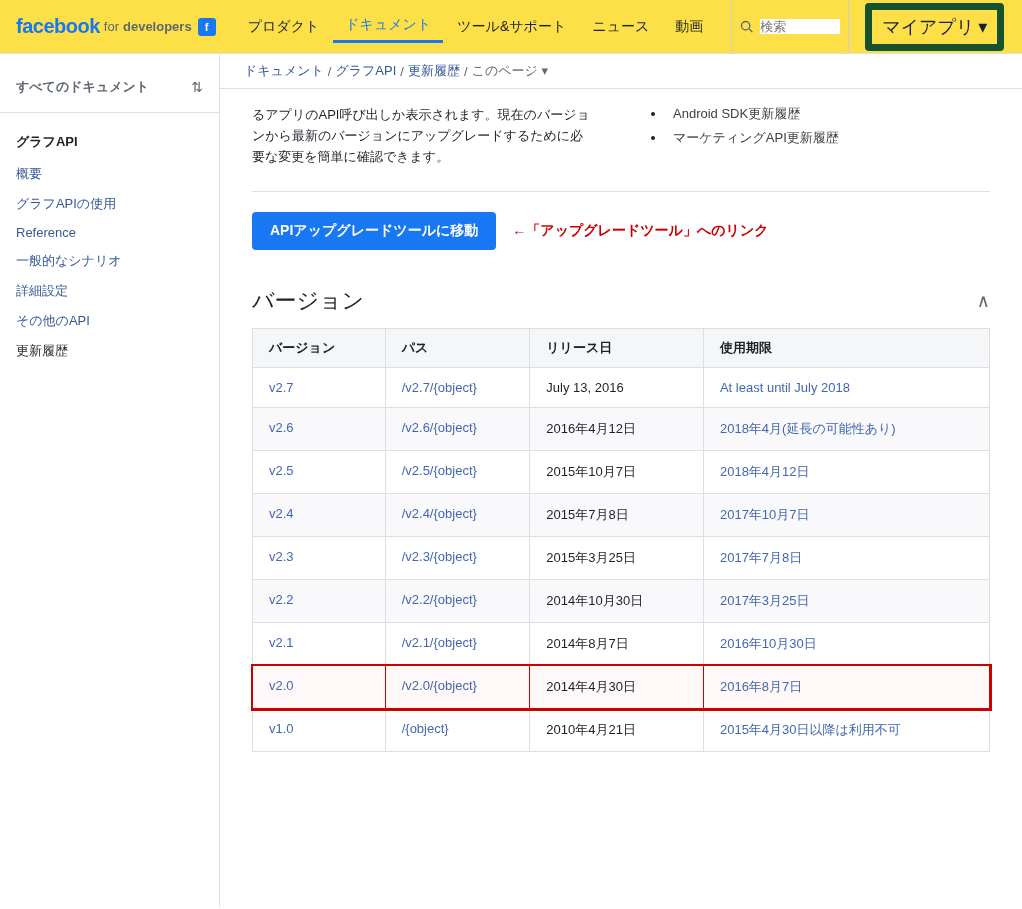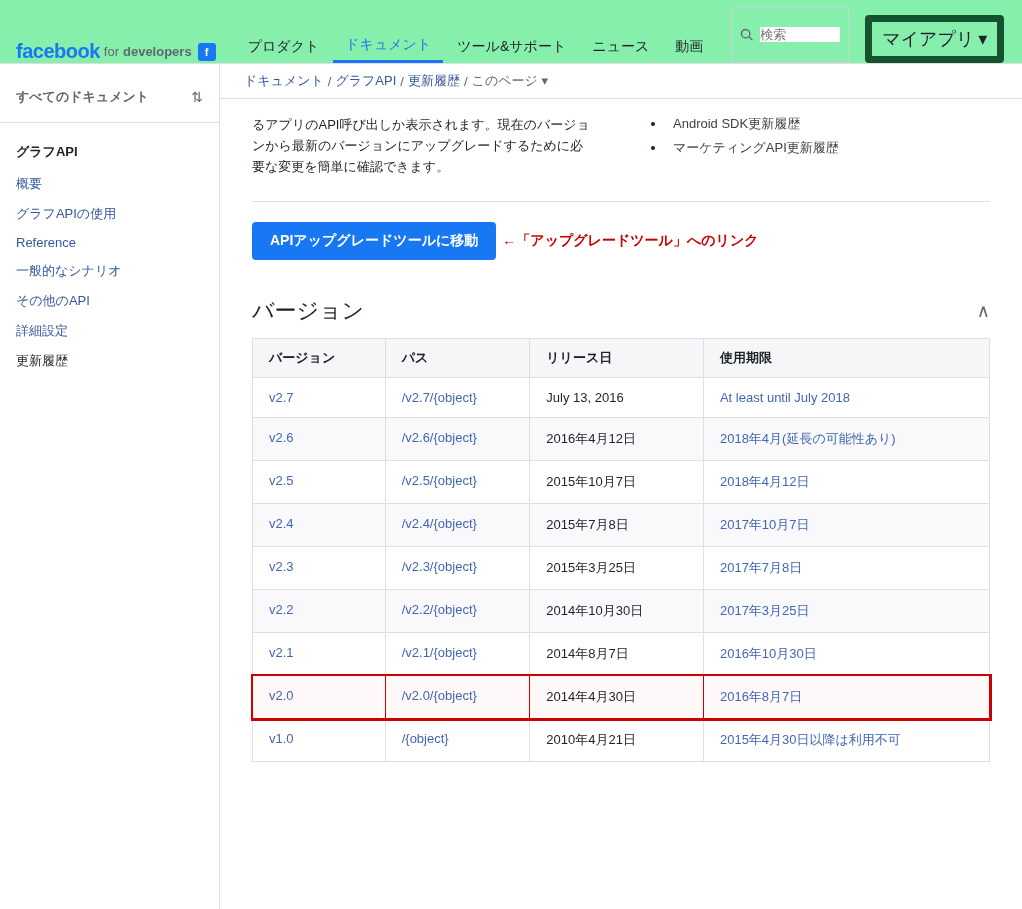--- a/index.html
+++ b/index.html
@@ -1,21 +1,21 @@
 <!DOCTYPE html>
 <html><head>
   <meta charset="utf-8">
   <style>
     * { box-sizing: border-box; margin: 0; padding: 0; }
     body { font-family: -apple-system, BlinkMacSystemFont, 'Helvetica Neue', Arial, sans-serif; font-size: 14px; color: #1d2129; background: #fff; }
 
     
     .top-nav {
-      display: flex; align-items: flex-end;
-      height: 64px; background: #86efac;
+      display: flex; align-items: center;
+      height: 54px; background: #fde047;
       border-bottom: 1px solid #dddfe2;
       padding: 0 16px; gap: 8px;
     }
     .nav-brand {
       display: flex; align-items: center; gap: 4px;
       margin-right: 12px;
     }
     .nav-brand-facebook {
       font-size: 20px; font-weight: 900; color: #1877f2; letter-spacing: -0.5px;
     }
@@ -101,21 +101,21 @@
       display: flex; gap: 50px; padding: 16px 0 24px; border-bottom: 1px solid #dddfe2;
     }
     .intro-text { flex: 1; font-size: 13px; line-height: 1.6; color: #1d2129; }
     .intro-links { flex: 1; font-size: 13px; }
     .intro-links ul { list-style: disc; padding-left: 20px; }
     .intro-links li { margin-bottom: 6px; }
     .intro-links a { color: #404040; cursor: pointer; margin-left: 7px; }
 
     
     .upgrade-area {
-      display: flex; align-items: center; gap: 6px; padding: 20px 0;
+      display: flex; align-items: center; gap: 16px; padding: 20px 0;
     }
     .btn-primary {
       background: #1877f2; color: #fff;
       border: none; border-radius: 4px;
       padding: 10px 18px; font-size: 14px; font-weight: 600;
       cursor: pointer; white-space: nowrap;
     }
     .annotation-arrow {
       display: flex; align-items: center; gap: 8px;
       color: #cc0000; font-weight: 700; font-size: 14px;
@@ -200,22 +200,22 @@
   <aside class="sidebar">
     <div class="sidebar-header">
       <span class="sidebar-header-text">すべてのドキュメント</span>
       <div class="sidebar-arrows">⇅</div>
     </div>
     <div class="sidebar-section-title">グラフAPI</div>
     <div class="sidebar-item">概要</div>
     <div class="sidebar-item">グラフAPIの使用</div>
     <div class="sidebar-item">Reference</div>
     <div class="sidebar-item">一般的なシナリオ</div>
+    <div class="sidebar-item">詳細設定</div>
     <div class="sidebar-item">その他のAPI</div>
-    <div class="sidebar-item">詳細設定</div>
     <div class="sidebar-item active">更新履歴</div>
   </aside>
 
   <div style="flex:1; display:flex; flex-direction:column;">
 
     <div class="breadcrumb-bar">
       <span class="breadcrumb-link">ドキュメント</span>
       <span class="breadcrumb-sep">/</span>
       <span class="breadcrumb-link">グラフAPI</span>
       <span class="breadcrumb-sep">/</span>

